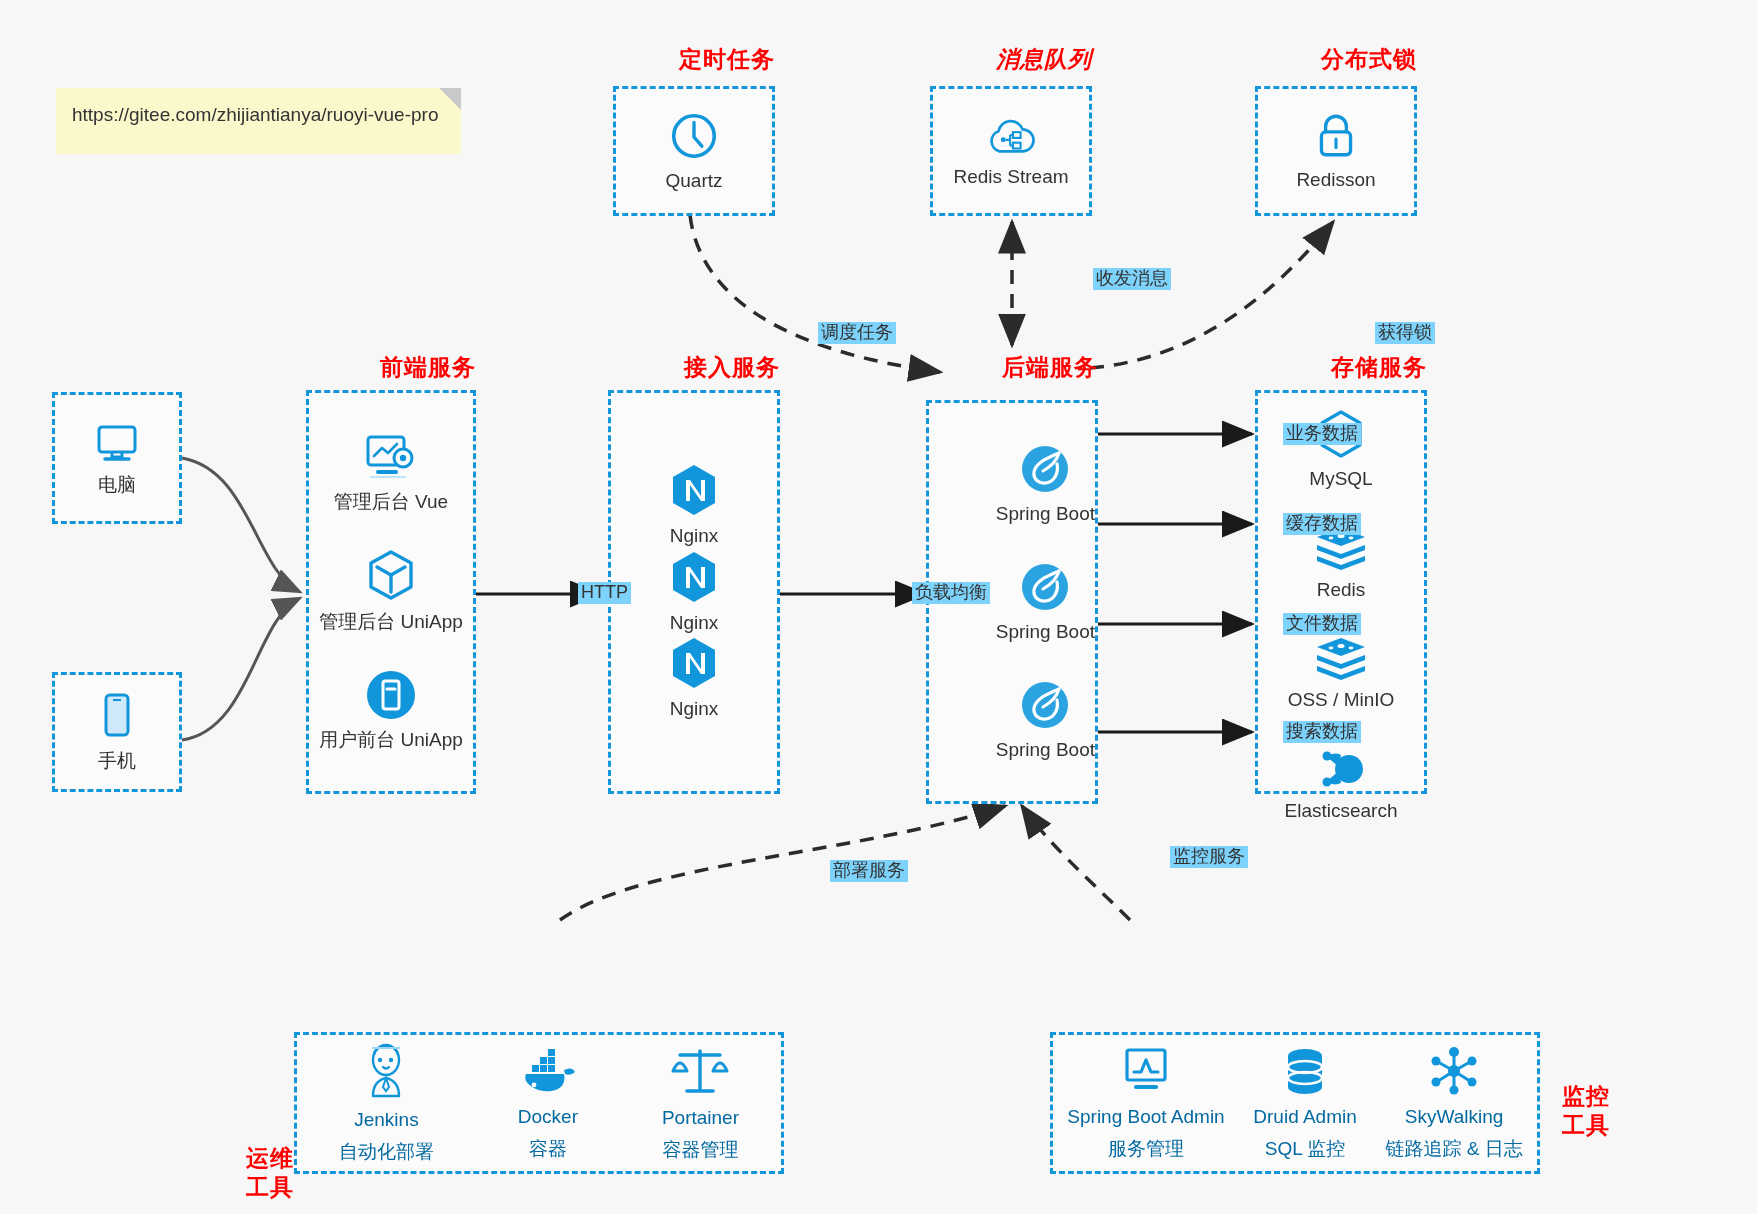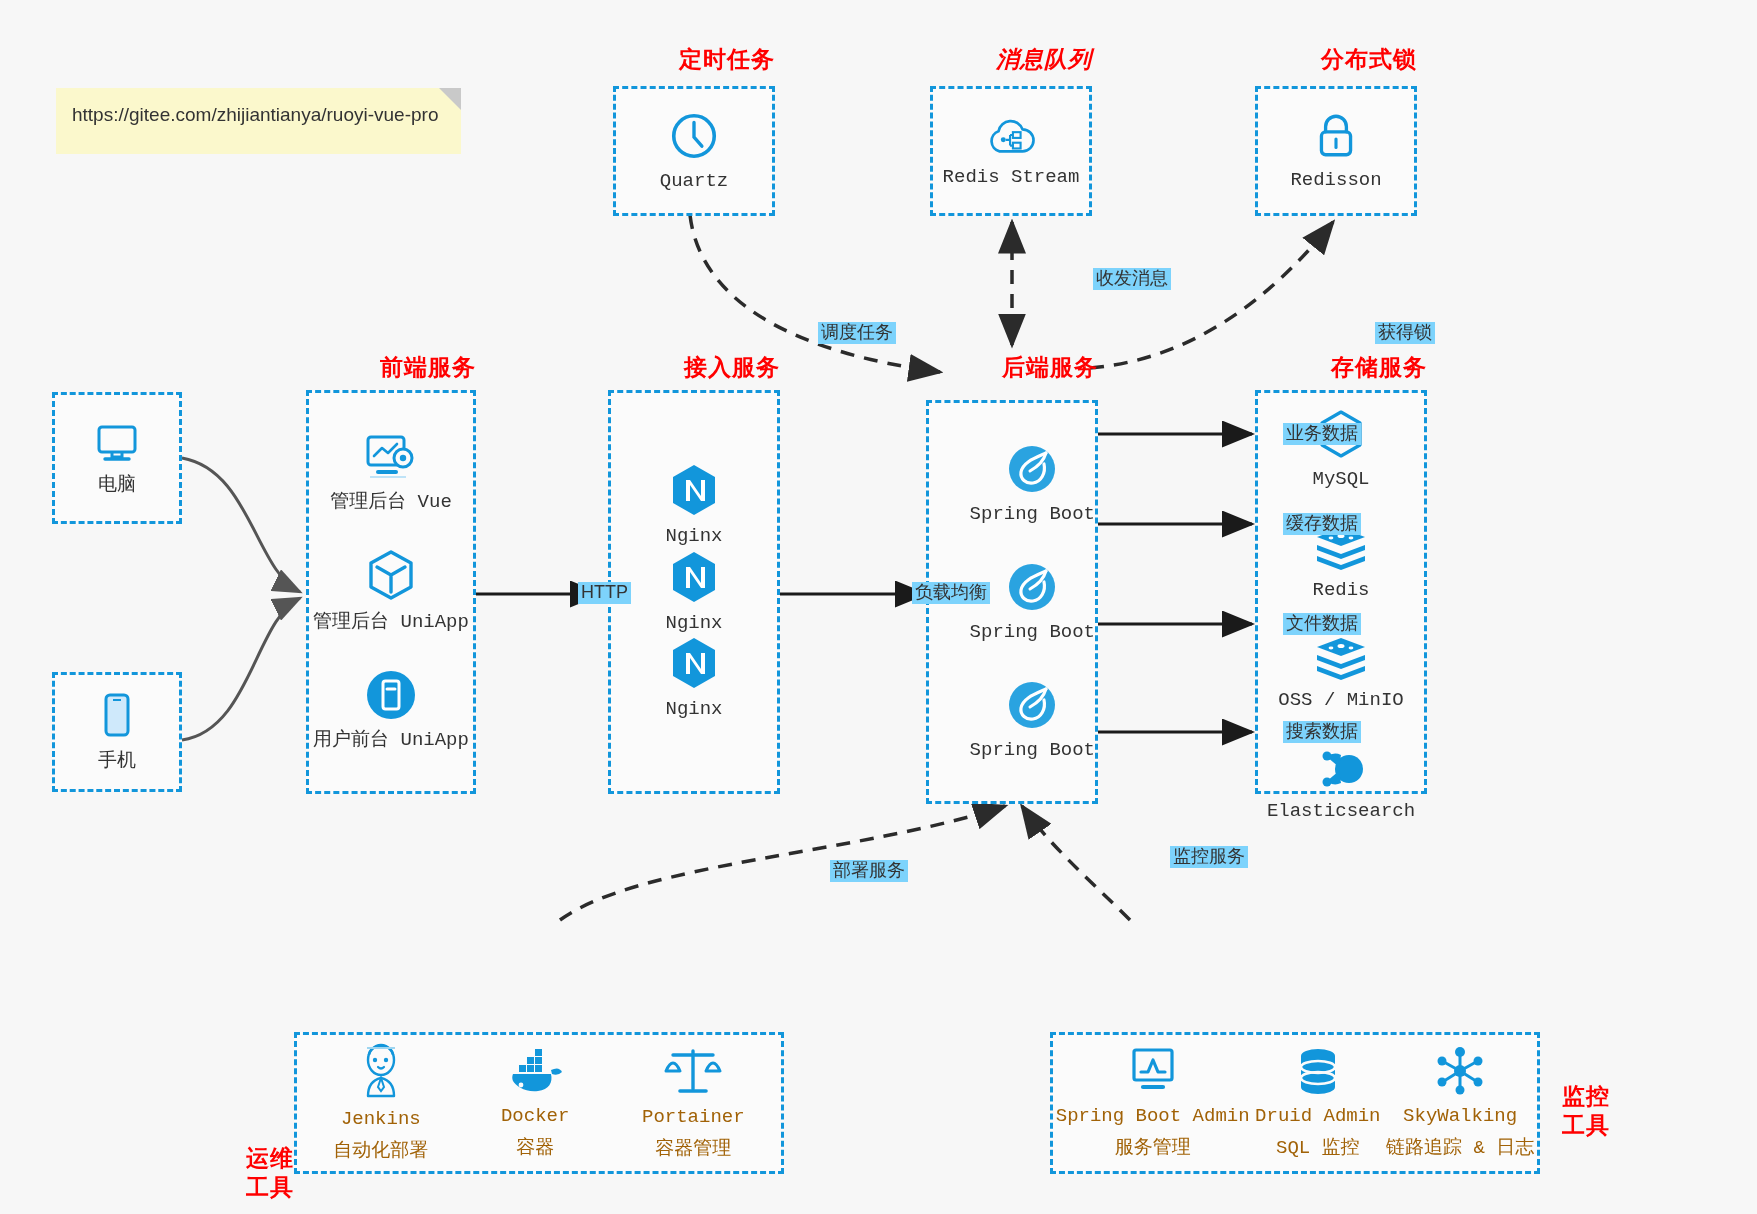--- a/index.html
+++ b/index.html
@@ -18,21 +18,20 @@
   
   .box{
     position:absolute;
     border:3px dashed #1296db;
     background:#fbfbfb;
     box-sizing:border-box;
     display:flex;
     flex-direction:column;
     align-items:center;
     justify-content:space-around;
-    font-family:Liberation Mono, monospace;
   }
   .box.row{flex-direction:row;align-items:center;justify-content:space-around;}
 
   
   .grp-title{
     position:absolute;
     color:#ff0000;
     font-weight:bold;
     font-size:23px;
     white-space:nowrap;
@@ -55,21 +54,21 @@
   }
   .node .cap{
     font-size:19px;
     color:#333;
     text-align:center;
     line-height:1.3;
     white-space:nowrap;
   }
   .node .cap2{
     font-size:19px;
-    color:#a16207;
+    color:#0369a1;
     text-align:center;
     line-height:1.35;
     white-space:nowrap;
   }
   .ico{display:block;}
 
   
   .note{
     position:absolute;
     background:#fbf8cc;

